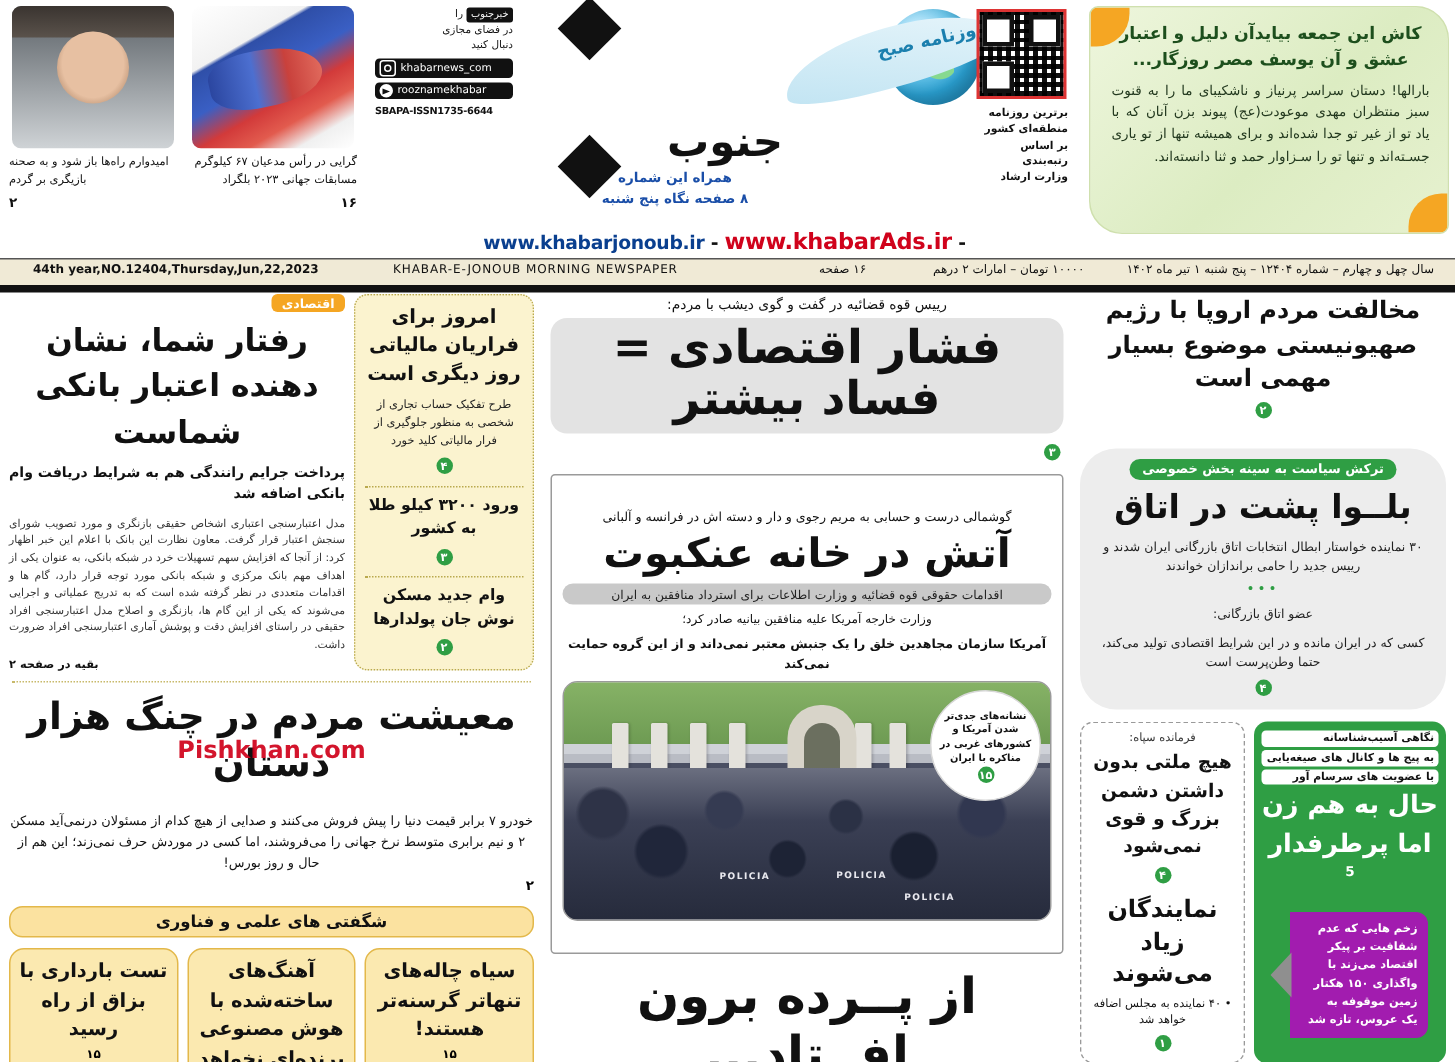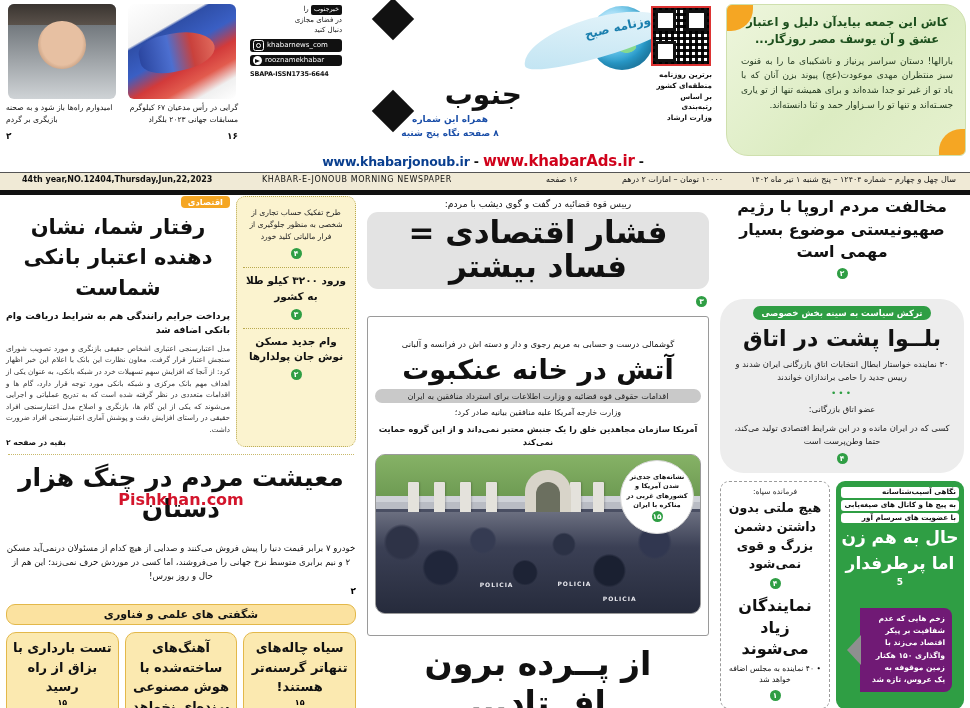--- a/index.html
+++ b/index.html
@@ -215,21 +215,21 @@
   .sci-card{flex:1;background:#fbe9b0;border:1.4px solid #e3b84a;border-radius:10px;padding:5px 4px;box-sizing:border-box;}
   .sc-t{font-size:13px;font-weight:bold;line-height:1.5;text-align:center;color:#111;}
   .sc-pg{font-size:8px;font-weight:bold;text-align:center;margin-top:1px;}
   .sc-img{width:62px;height:62px;border-radius:50%;margin:4px auto 0;overflow:hidden;}
   .sc-img.blackhole{background:radial-gradient(circle at 50% 50%,#0a0a14 0 18%,#1e3a8a 30%,#3b6fd4 48%,#0c1430 72%,#05060e 100%);}
   .sc-img.mic{background:radial-gradient(circle at 55% 45%,#cdb7e8 0 30%,#9e7fd0 60%,#6b4fa0 100%);position:relative;}
   .sc-img.mic:after{content:"";position:absolute;left:44%;top:16%;width:22%;height:46%;background:#b8bcc4;border-radius:6px;}
   .sc-img.mouth{background:linear-gradient(90deg,#f2d7c9 0 45%,#d98a8a 45% 62%,#5b2326 62% 80%,#f4e9e2 80%);}
 
   
-  .grey-arrow{position:absolute;right:18px;bottom:16px;width:92px;background:#701a75;color:#fff;
+  .grey-arrow{position:absolute;right:18px;bottom:16px;width:92px;background:#a21caf;color:#fff;
     border-radius:0 8px 8px 0;padding:5px 7px 6px 12px;box-sizing:border-box;font-size:7.6px;line-height:1.6;font-weight:bold;text-align:right;}
   .grey-arrow:before{content:"";position:absolute;left:-13px;top:50%;transform:translateY(-50%);
     border-top:15px solid transparent;border-bottom:15px solid transparent;border-right:14px solid #8f8f8f;}
 </style>
 </head>
 <body>
 
 <div class="page">
 
   <div class="masthead">
@@ -412,20 +412,21 @@
           <span>جزئیات آن پرونده‌ها که اگر منتشر شود اشک همه را در می‌آورد؛ موقوفه عروس فلانی در مقابل آن پرونده‌ها ناچیز است!</span>
         </div>
       </div>
     </div>
 
     <div class="col-left">
 
       <div class="ltop">
 
         <div class="yellow-side">
+          <div class="ys-h">امروز برای فراریان مالیاتی روز دیگری است</div>
           <div class="ys-p">طرح تفکیک حساب تجاری از شخصی به منظور جلوگیری از فرار مالیاتی کلید خورد</div>
           <div style="text-align:center"><span class="pagedot">۴</span></div>
           <div class="ys-div"></div>
           <div class="ys-item">ورود ۳۲۰۰ کیلو طلا به کشور</div>
           <div style="text-align:center"><span class="pagedot">۳</span></div>
           <div class="ys-div"></div>
           <div class="ys-item">وام جدید مسکن نوش جان پولدارها</div>
           <div style="text-align:center"><span class="pagedot">۲</span></div>
         </div>
 

